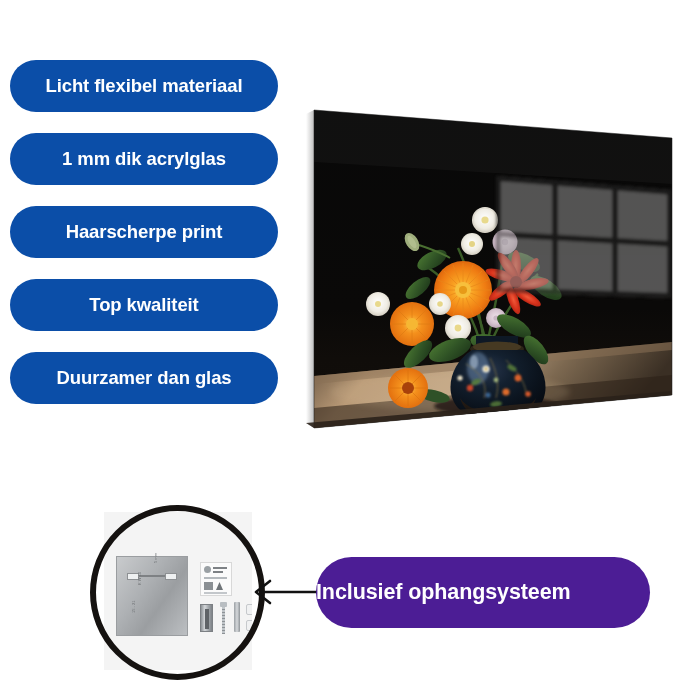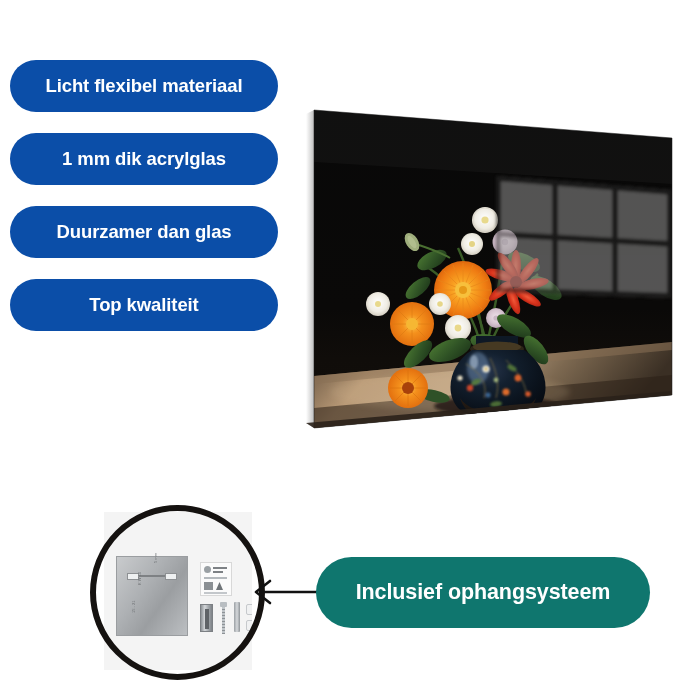--- a/index.html
+++ b/index.html
@@ -30,23 +30,23 @@
     font-weight:bold;
     letter-spacing:-0.1px;
     white-space:nowrap;
     line-height:1;
   }
 
   
   .callout-pill{
     position:absolute;left:316px;top:557px;
     width:334px;height:71px;
-    background:#0f766e;
+    background:#4c1d95;
     border-radius:36px;
-    display:flex;align-items:center;justify-content:center;
+    display:flex;align-items:center;
   }
   .callout-pill .pill-label{font-size:21.5px;}
 
   
   .arrow-wrap{position:absolute;left:248px;top:576px;width:76px;height:34px;}
 
   
   .circle-callout{
     position:absolute;left:90px;top:505px;
     width:175px;height:175px;
@@ -141,24 +141,27 @@
 <div id="stage">
 
   <div class="pill-col">
     <div class="pill">
       <span class="pill-label">Licht flexibel materiaal</span>
     </div>
     <div class="pill">
       <span class="pill-label">1 mm dik acrylglas</span>
     </div>
     <div class="pill">
-      <span class="pill-label">Duurzamer dan glas</span>
+      <span class="pill-label">Haarscherpe print</span>
     </div>
     <div class="pill">
       <span class="pill-label">Top kwaliteit</span>
+    </div>
+    <div class="pill">
+      <span class="pill-label">Duurzamer dan glas</span>
     </div>
   </div>
 
   <div class="panel-wrap">
     <svg width="400" height="350" viewBox="0 0 400 350">
       <defs>
 
         <clipPath id="faceClip">
           <polygon points="14,18 372,46 372,303 14,336"></polygon>
         </clipPath>

